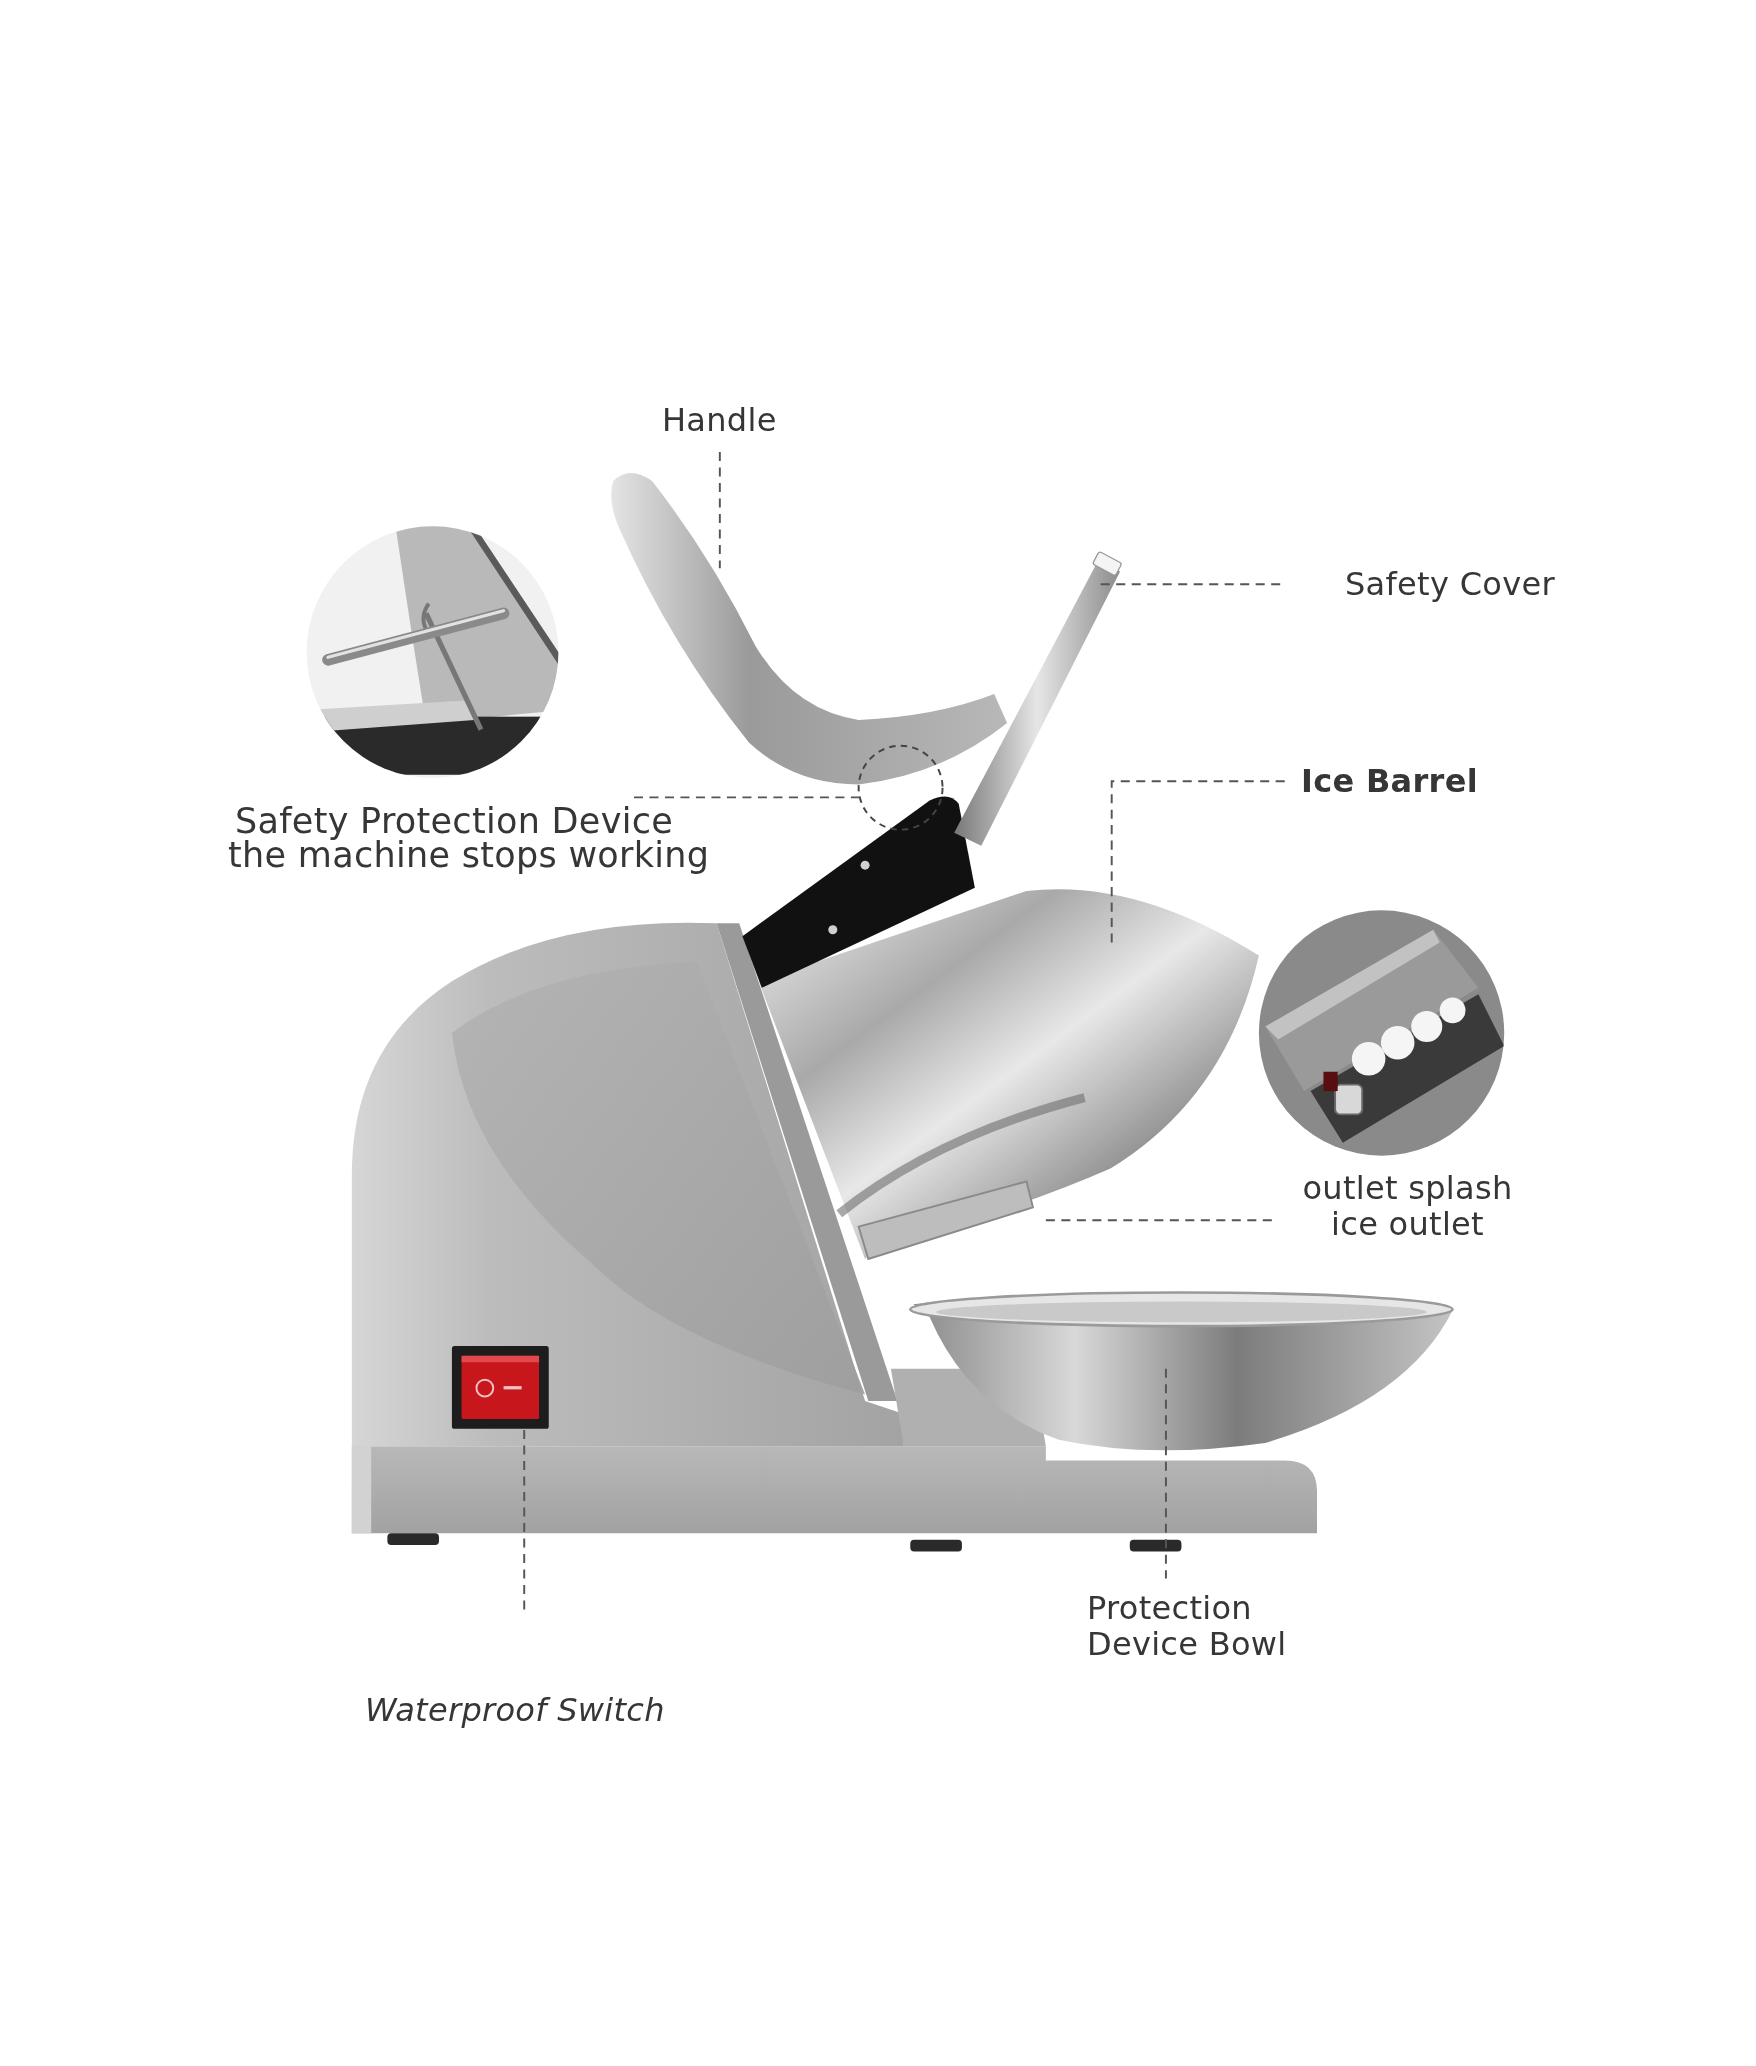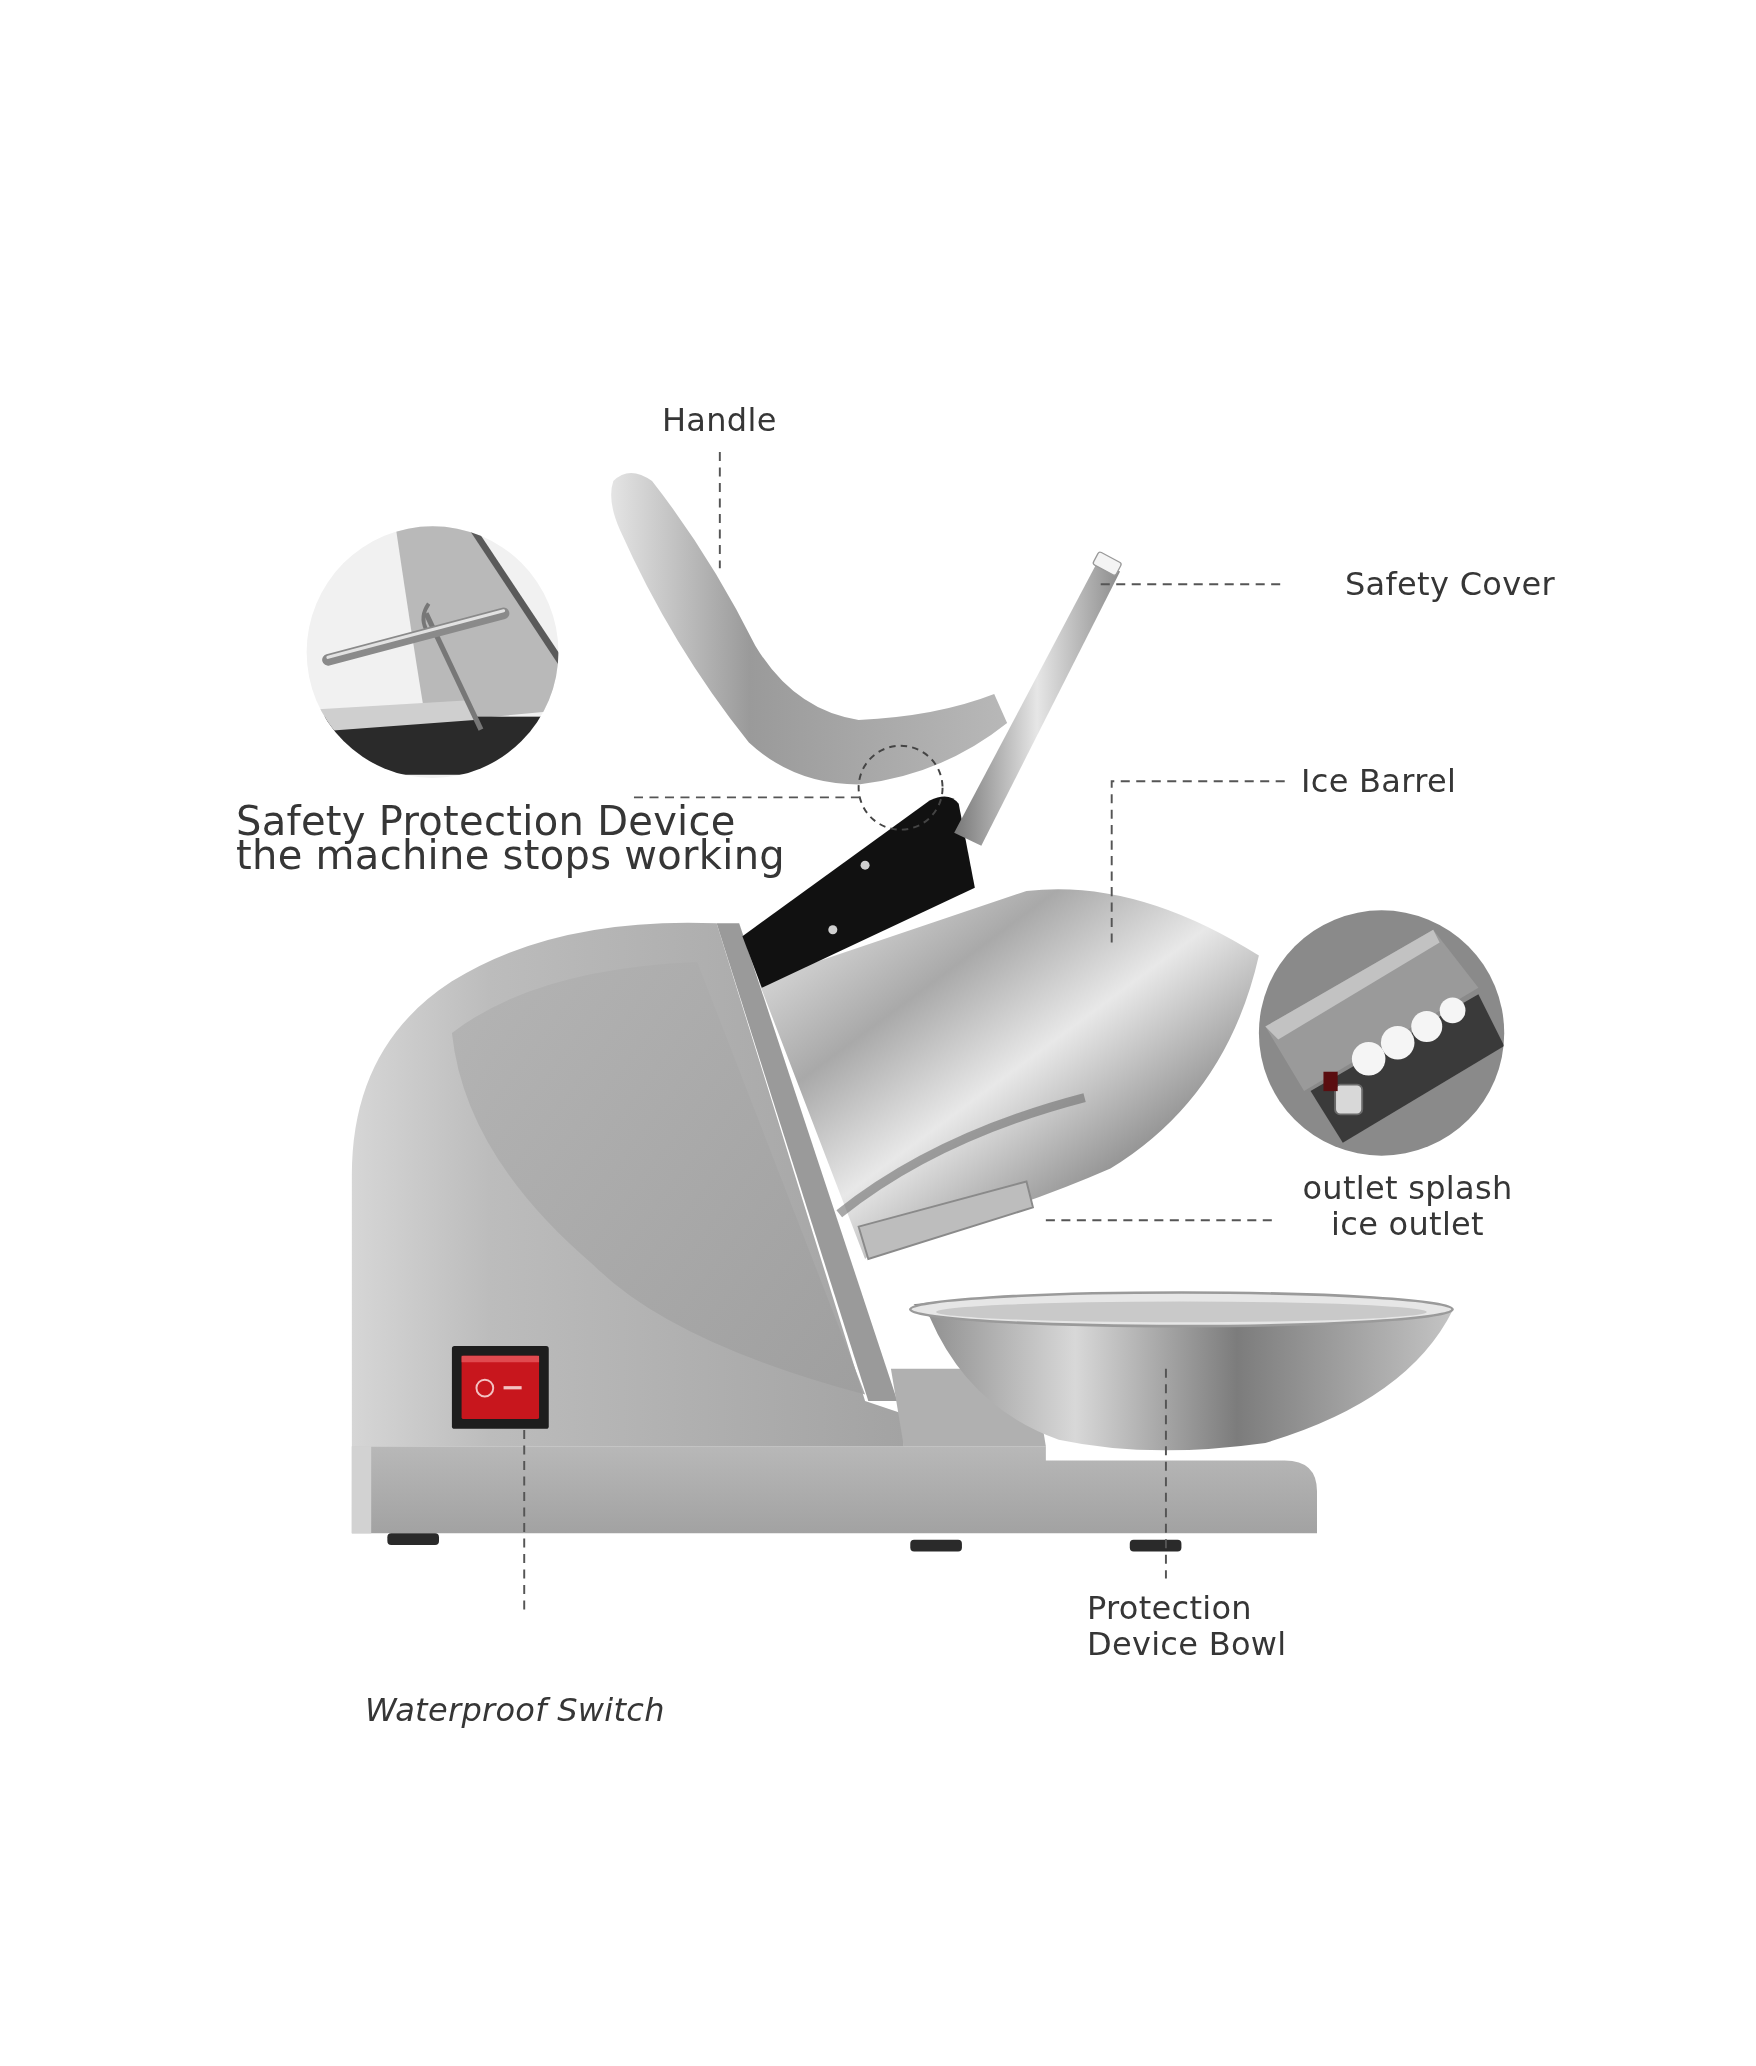--- a/index.html
+++ b/index.html
@@ -156,23 +156,23 @@
       <line x1="1620" y1="1890" x2="1975" y2="1890"></line>
       <line x1="812" y1="2215" x2="812" y2="2495"></line>
       <line x1="1806" y1="2120" x2="1806" y2="2445"></line>
     </g>
   </svg>
 
   <div class="label" style="left:662px; top:402px;">Handle</div>
 
   <div class="label" style="left:1301px; top:566px;margin-left:44px;">Safety Cover</div>
 
-  <div class="label" style="left:1301px; top:763px;">Ice Barrel</div>
+  <div class="label" style="left:1301px; top:763px;font-weight:bold;">Ice Barrel</div>
 
-  <div class="label center" style="left:236px; top:804px; width:452px; line-height:34px; font-size:40px;">
+  <div class="label center" style="left:228px; top:804px; width:452px; line-height:34px; font-size:35px;">
     <span class="line">Safety Protection Device</span>
     <span class="line">the machine stops working</span>
   </div>
 
   <div class="label center" style="left:1272px; top:1170px; width:271px; line-height:36px;">
     <span class="line">outlet splash</span>
     <span class="line">ice outlet</span>
   </div>
 
   <div class="label" style="left:365px; top:1692px;font-style:italic;">Waterproof Switch</div>

